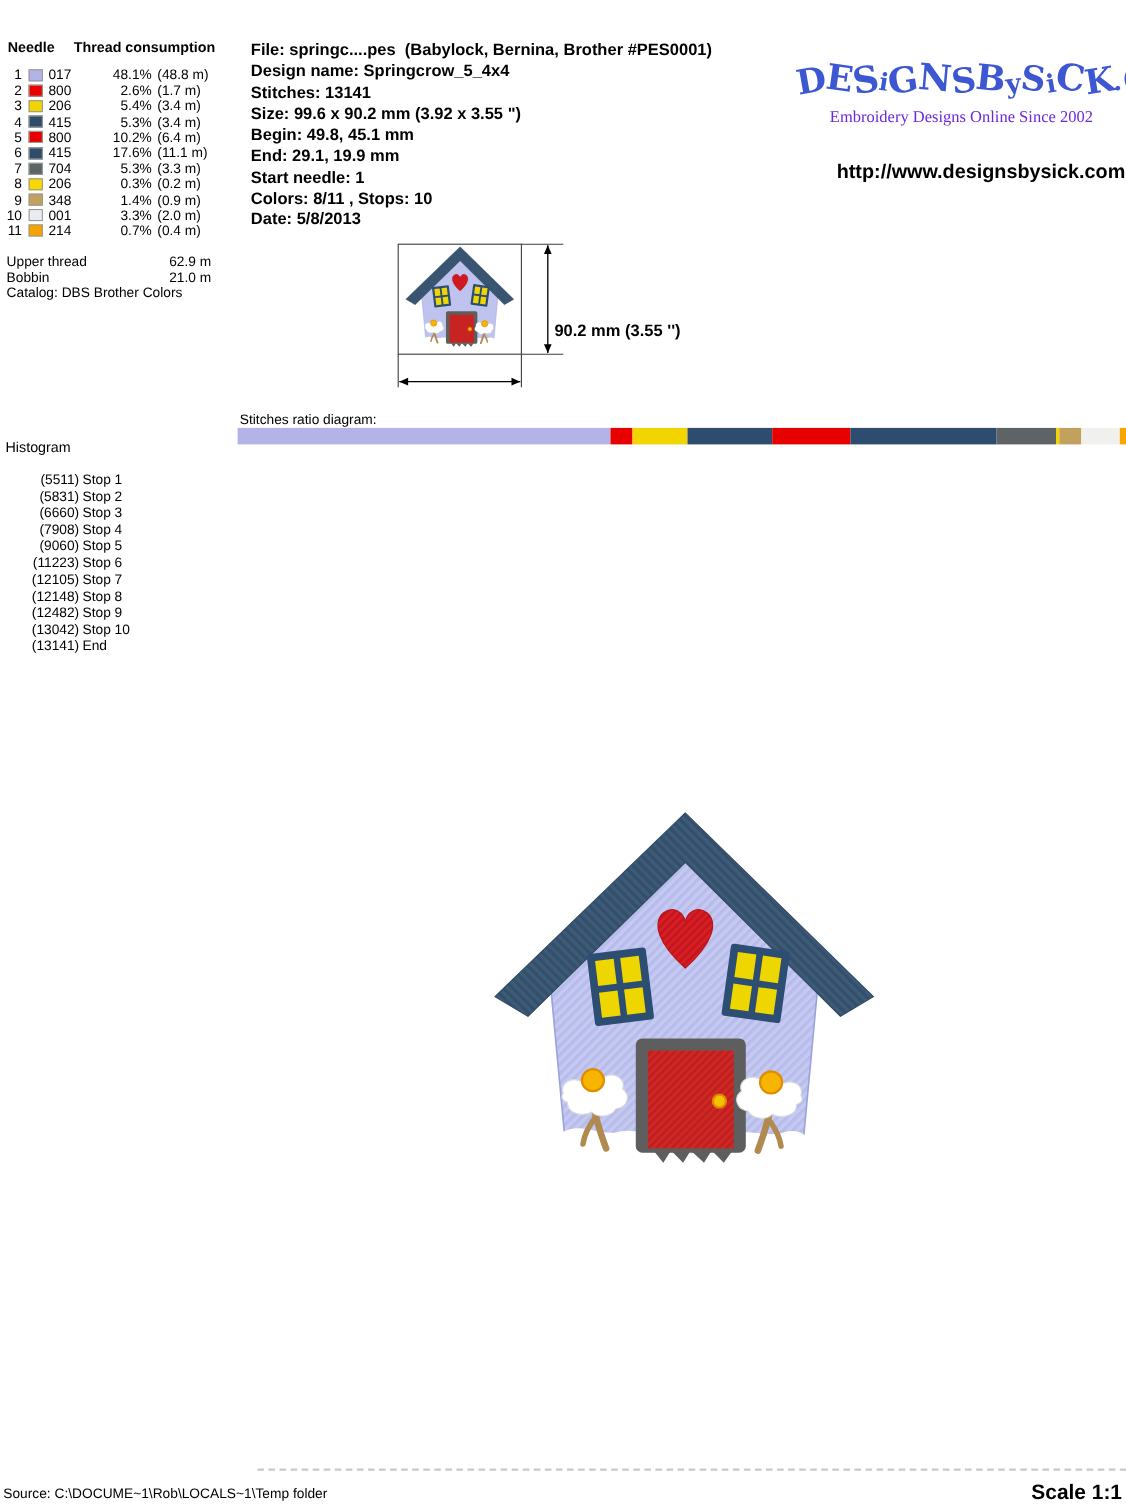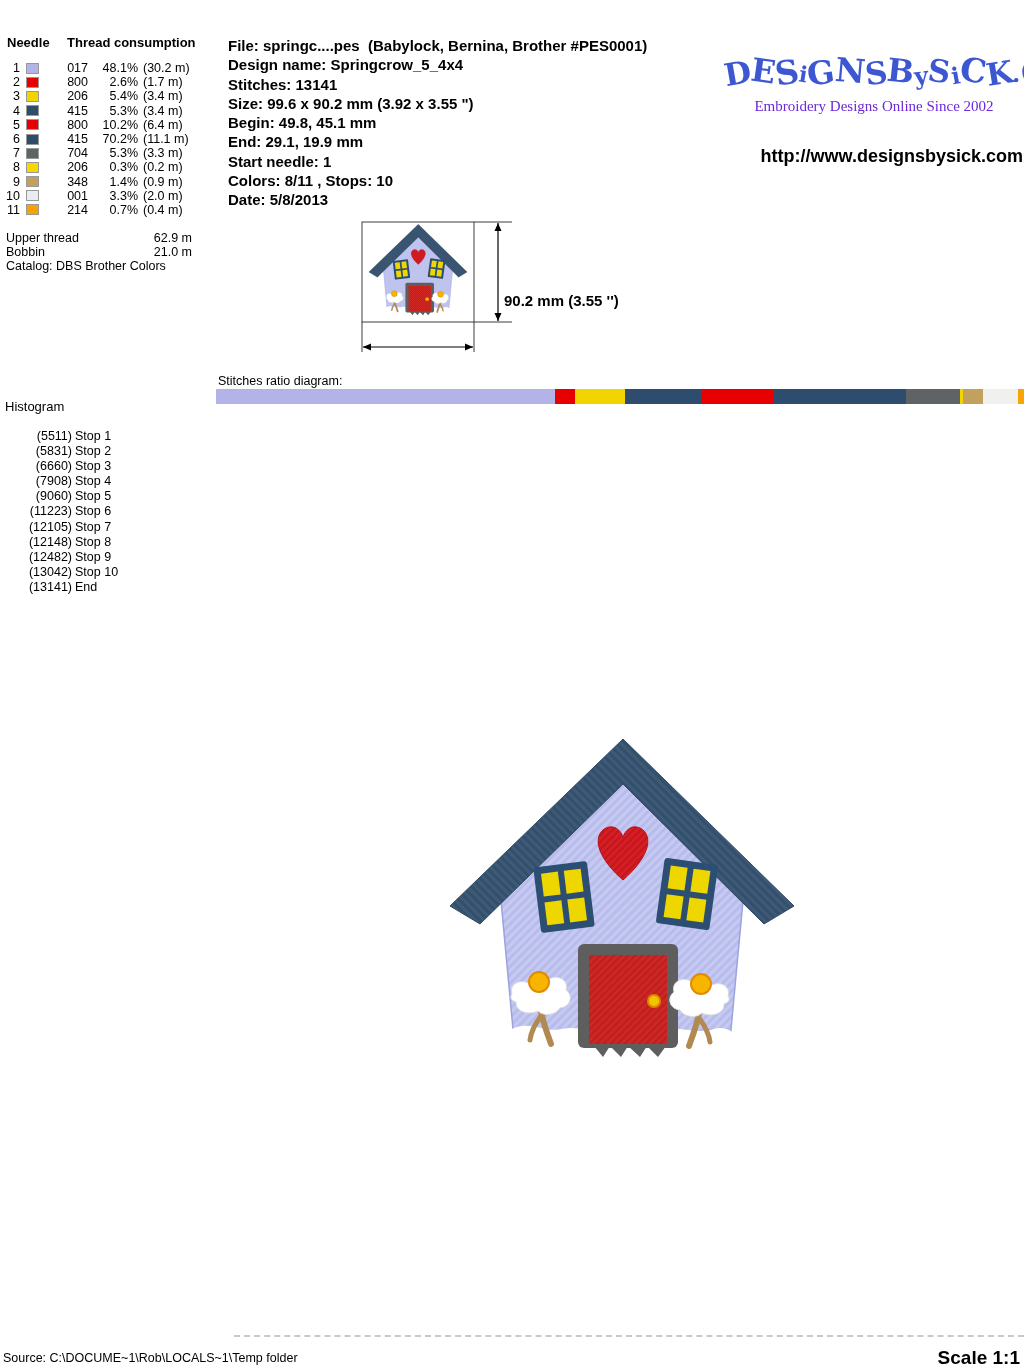--- a/index.html
+++ b/index.html
@@ -5,21 +5,21 @@
   html,body{margin:0;padding:0;background:#fff;}
   #page{position:relative;width:1024px;height:1370px;background:#fff;overflow:hidden;
         font-family:"Liberation Sans",sans-serif;color:#000;}
   .abs{position:absolute;}
 
   
   .thead{font-weight:bold;font-size:13px;}
   .trow{height:14.2px;font-size:12.5px;display:flex;align-items:center;}
   .tnum{width:20px;text-align:right;}
   .tsw{width:13px;height:11px;margin:0 5px 0 6px;border:1px solid #999;box-sizing:border-box;flex:none;}
-  .tcode{width:44px;text-align:right;}
+  .tcode{width:44px;}
   .tpct{width:50px;text-align:right;}
   .tlen{margin-left:5px;}
 
   
   .totrow{width:186px;font-size:12.5px;line-height:14.2px;display:flex;justify-content:space-between;}
   .cat{font-size:12.5px;line-height:14.2px;}
 
   
   .infoline{font-size:15px;font-weight:bold;line-height:19.3px;white-space:pre;}
 
@@ -118,21 +118,21 @@
   </svg>
 
   <div class="abs thead" style="left:7px;top:35px">Needle</div>
   <div class="abs thead" style="left:67px;top:35px">Thread consumption</div>
   <div class="abs" style="left:0;top:61px">
       <div class="trow">
         <span class="tnum">1</span>
         <span class="tsw" style="background: rgb(179, 179, 232);"></span>
         <span class="tcode">017</span>
         <span class="tpct">48.1%</span>
-        <span class="tlen">(30.2 m)</span>
+        <span class="tlen">(48.8 m)</span>
       </div>
       <div class="trow">
         <span class="tnum">2</span>
         <span class="tsw" style="background: rgb(230, 0, 0);"></span>
         <span class="tcode">800</span>
         <span class="tpct">2.6%</span>
         <span class="tlen">(1.7 m)</span>
       </div>
       <div class="trow">
         <span class="tnum">3</span>
@@ -152,21 +152,21 @@
         <span class="tnum">5</span>
         <span class="tsw" style="background: rgb(230, 0, 0);"></span>
         <span class="tcode">800</span>
         <span class="tpct">10.2%</span>
         <span class="tlen">(6.4 m)</span>
       </div>
       <div class="trow">
         <span class="tnum">6</span>
         <span class="tsw" style="background: rgb(46, 77, 104);"></span>
         <span class="tcode">415</span>
-        <span class="tpct">70.2%</span>
+        <span class="tpct">17.6%</span>
         <span class="tlen">(11.1 m)</span>
       </div>
       <div class="trow">
         <span class="tnum">7</span>
         <span class="tsw" style="background: rgb(92, 100, 102);"></span>
         <span class="tcode">704</span>
         <span class="tpct">5.3%</span>
         <span class="tlen">(3.3 m)</span>
       </div>
       <div class="trow">

